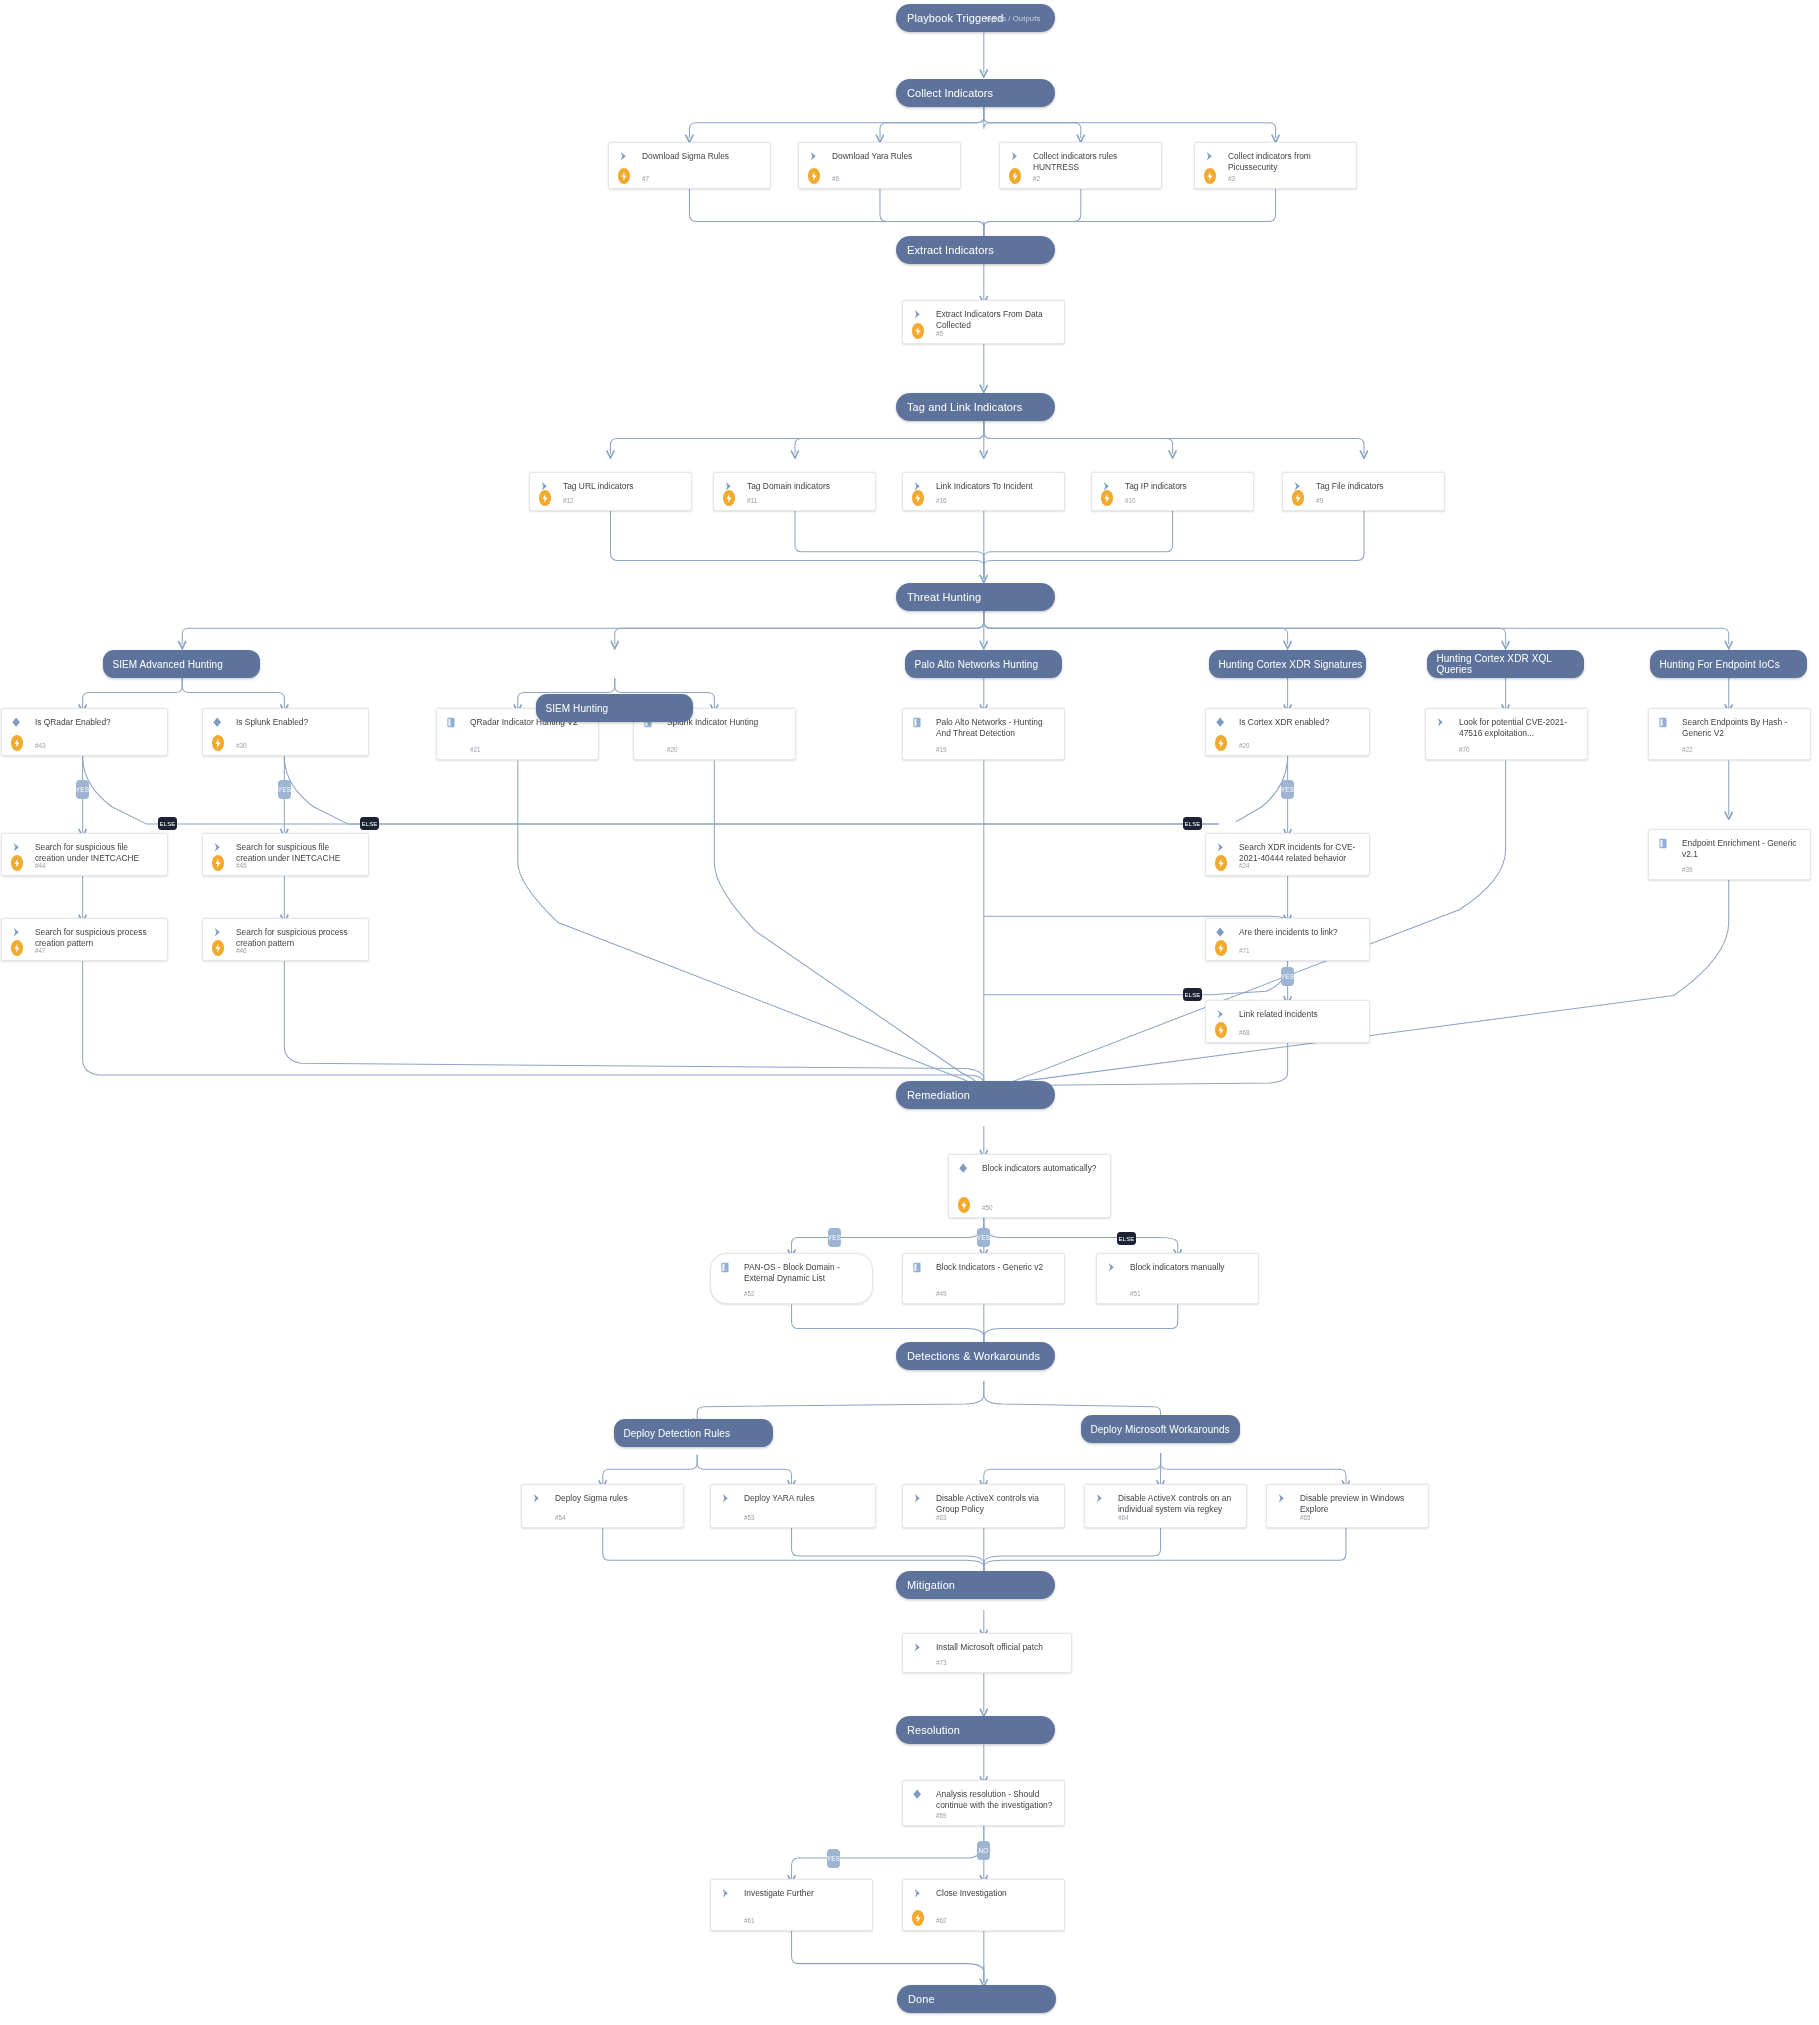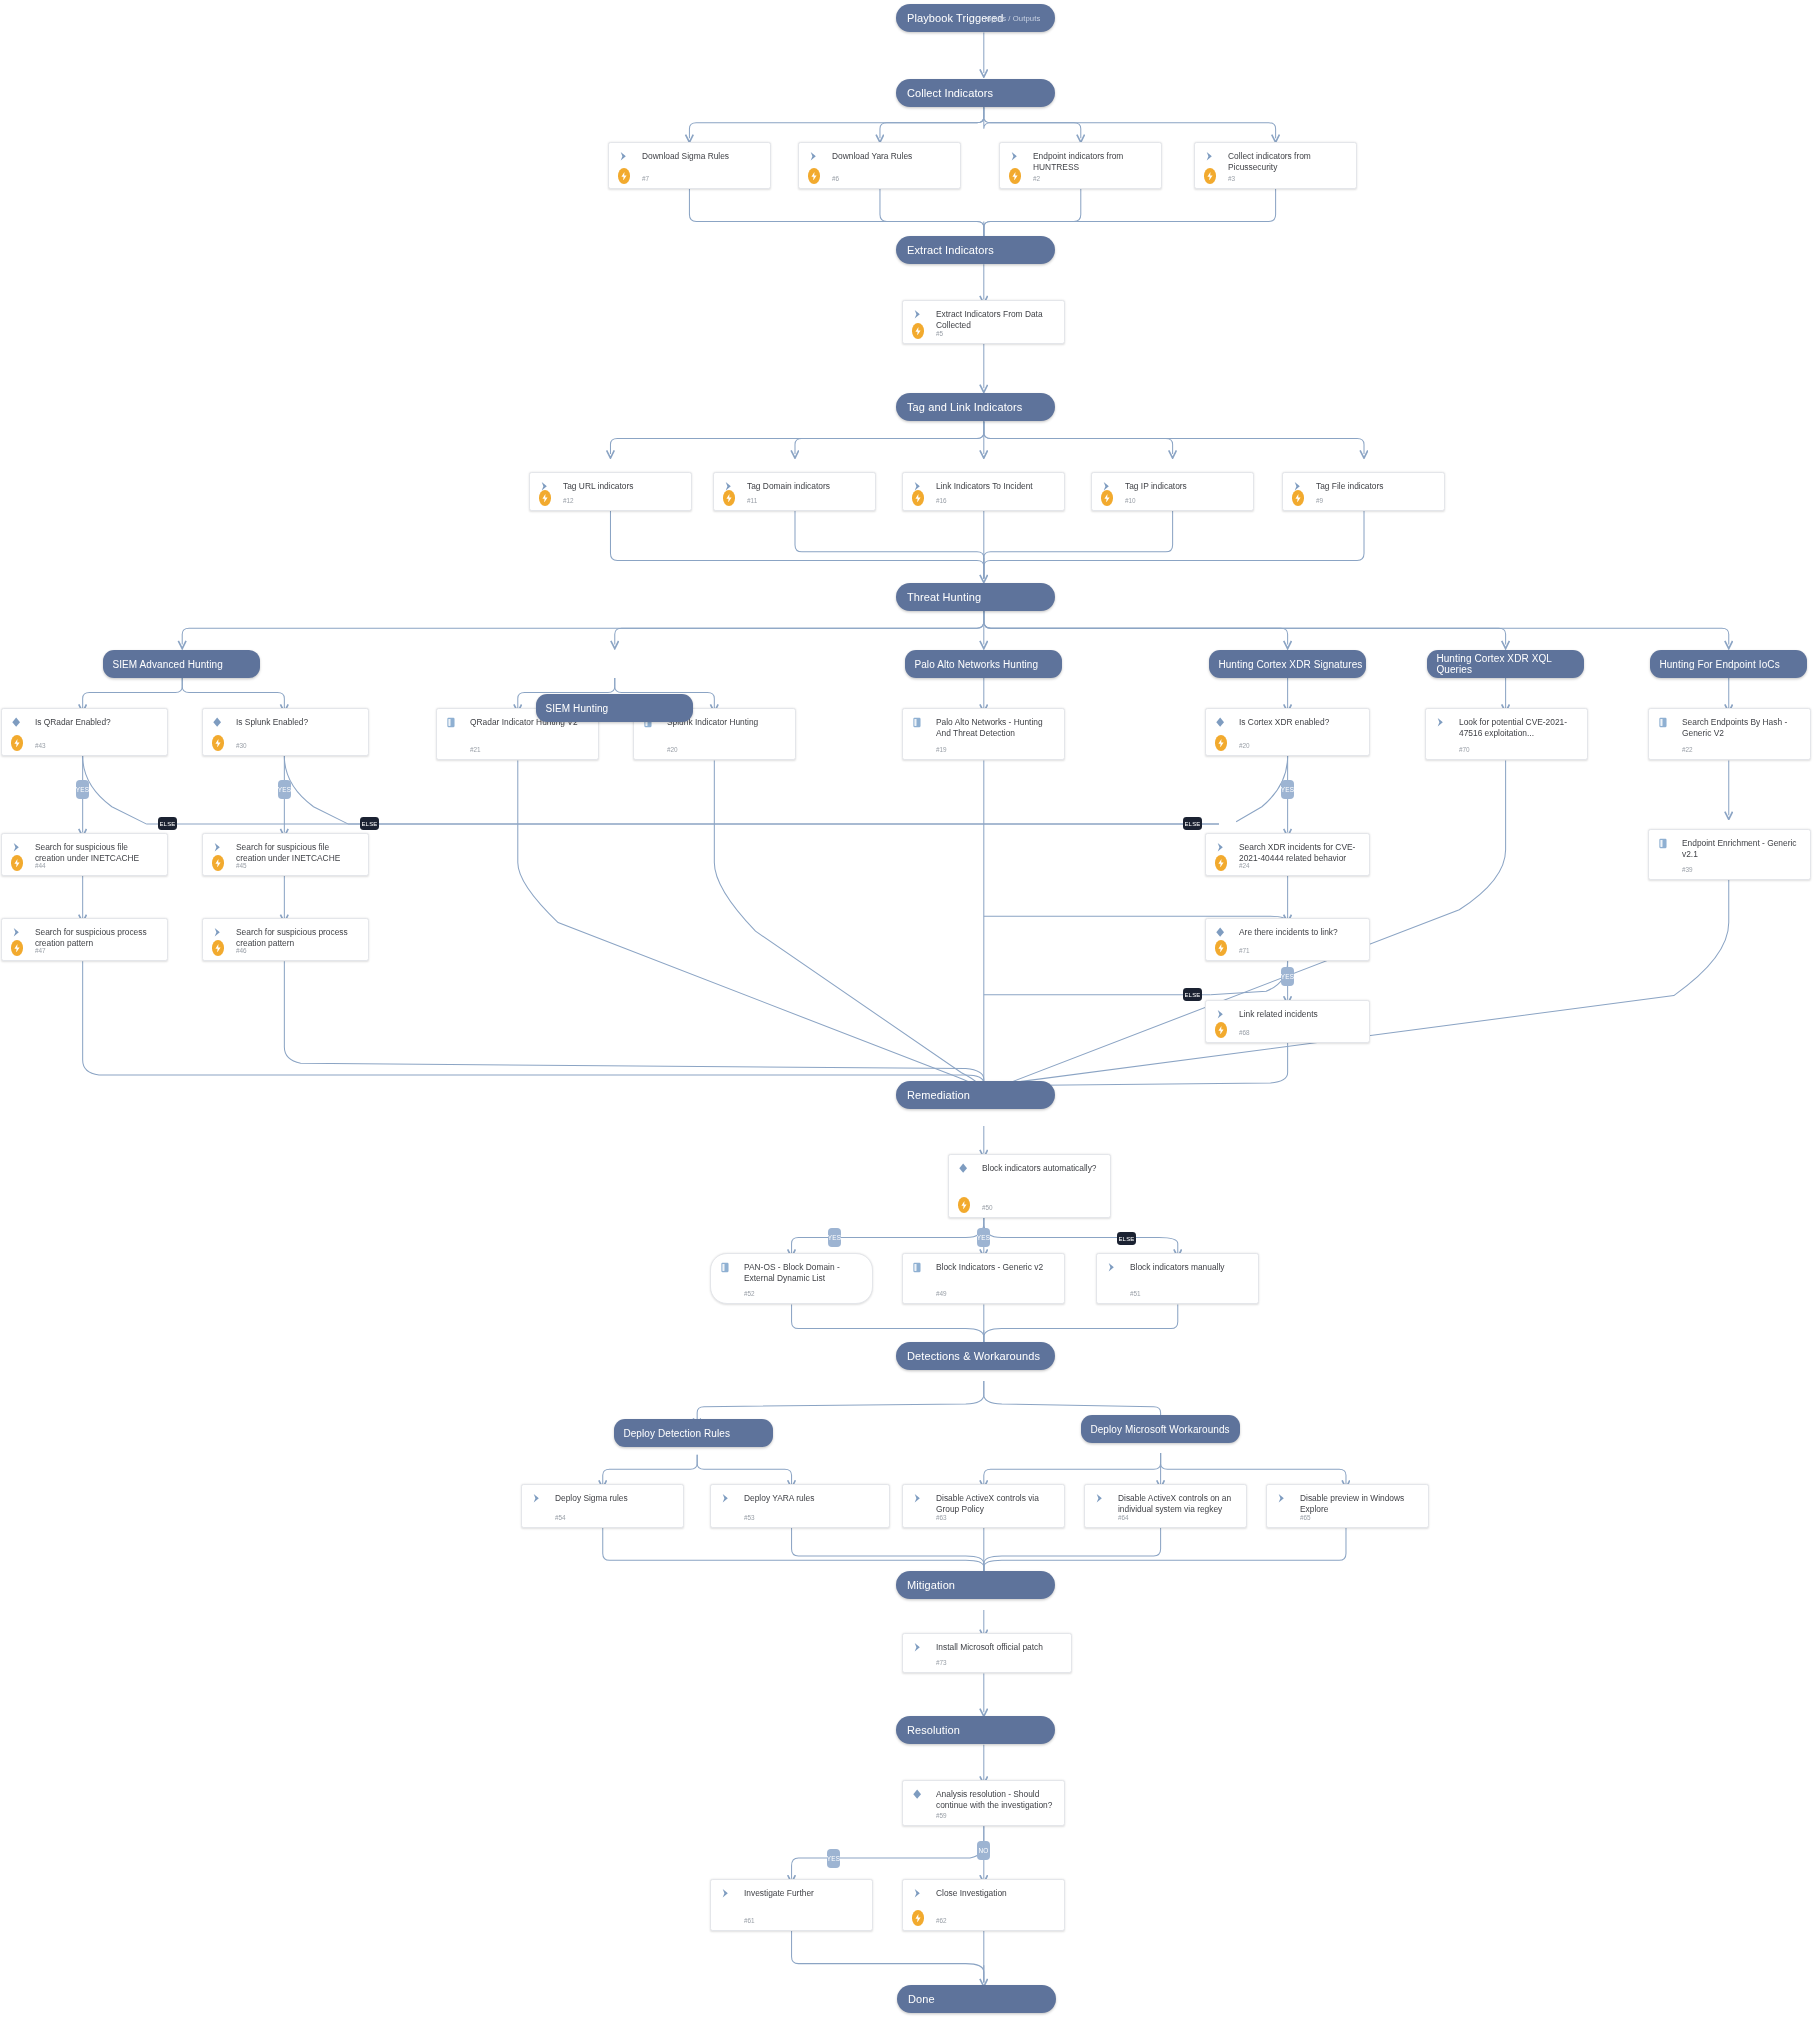--- a/index.html
+++ b/index.html
@@ -342,21 +342,21 @@
       </span>
     <span class="num">#6</span>
   </div>
 
   <div class="card" style="left:999px;top:142px;width:163px;height:47px;">
     <span class="ic-chevron">
         <svg width="9.4" height="10.3" viewBox="0 0 22 24">
           <path d="M4,2 L16,12 L4,22 L8,12 Z" fill="#7e9cc0"></path>
         </svg>
       </span>
-    <span class="ttl">Endpoint indicators from HUNTRESS</span>
+    <span class="ttl">Collect indicators rules HUNTRESS</span>
     <span class="ic-bolt">
         <svg width="6" height="8.6" viewBox="0 0 14 20">
           <path d="M8,0 L1,11 L6,11 L5,20 L13,8 L7.5,8 Z" fill="#ffffff"></path>
         </svg>
       </span>
     <span class="num">#2</span>
   </div>
 
   <div class="card" style="left:1194px;top:142px;width:163px;height:47px;">
     <span class="ic-chevron">
@@ -704,21 +704,21 @@
   <div class="card" style="left:521px;top:1484px;width:163px;height:44px;">
     <span class="ic-chevron">
         <svg width="9.4" height="10.3" viewBox="0 0 22 24">
           <path d="M4,2 L16,12 L4,22 L8,12 Z" fill="#7e9cc0"></path>
         </svg>
       </span>
     <span class="ttl">Deploy Sigma rules</span>
     <span class="num">#54</span>
   </div>
 
-  <div class="card" style="left:710px;top:1484px;width:180px;height:44px;">
+  <div class="card" style="left:710px;top:1484px;width:166px;height:44px;">
     <span class="ic-chevron">
         <svg width="9.4" height="10.3" viewBox="0 0 22 24">
           <path d="M4,2 L16,12 L4,22 L8,12 Z" fill="#7e9cc0"></path>
         </svg>
       </span>
     <span class="ttl">Deploy YARA rules</span>
     <span class="num">#53</span>
   </div>
 
   <div class="card" style="left:902px;top:1484px;width:163px;height:44px;">

